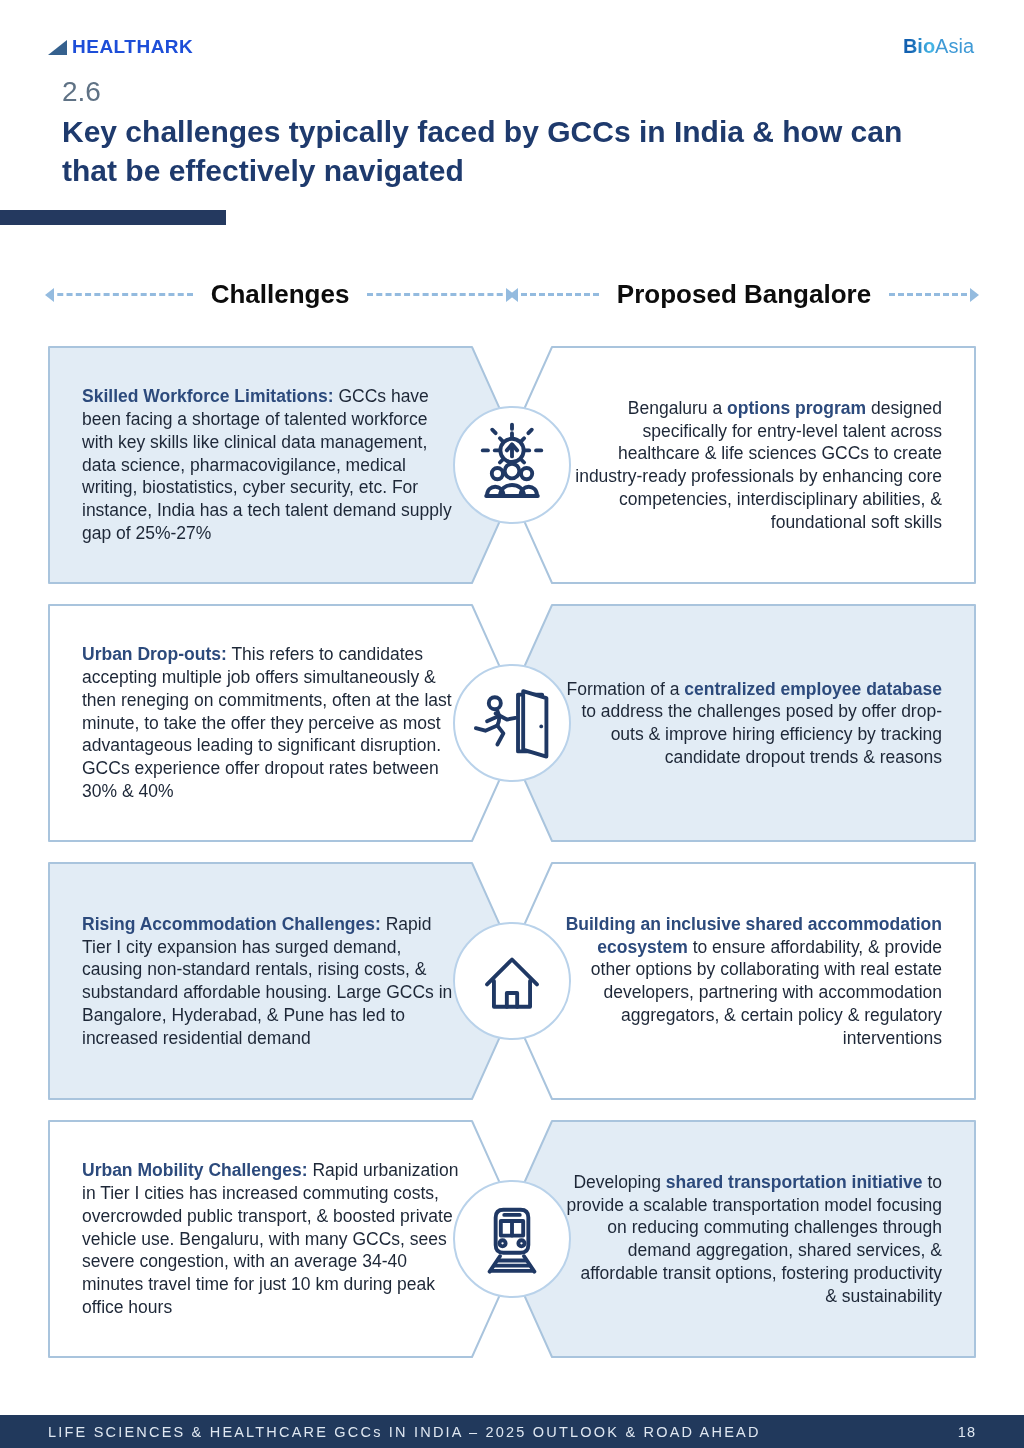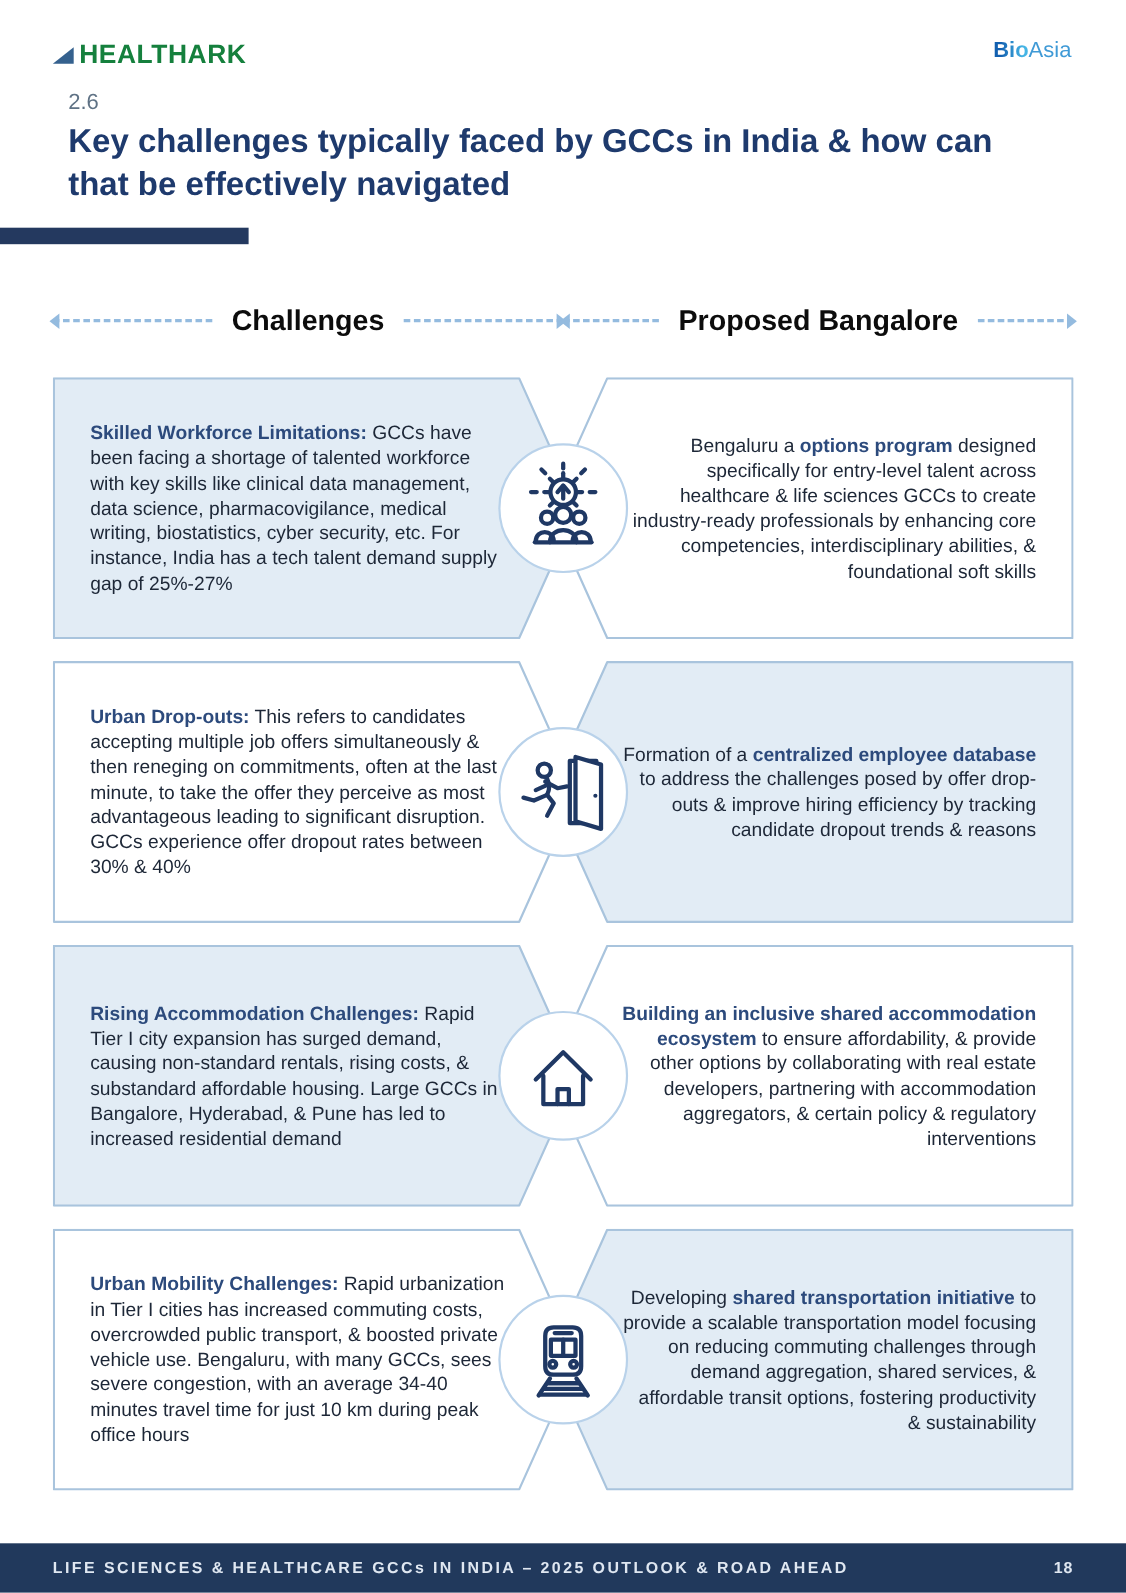--- a/index.html
+++ b/index.html
@@ -16,25 +16,25 @@
   *{box-sizing:border-box;margin:0;padding:0;}
   html,body{width:1024px;}
   body{
     height:1448px;position:relative;overflow:hidden;background:#ffffff;
     font-family:"Liberation Sans", sans-serif;color:var(--body-ink);
   }
   
   .brand-row{display:flex;justify-content:space-between;align-items:flex-start;padding:36px 48px 0 48px;}
   .logo-left{display:flex;align-items:center;gap:5px;}
   .logo-tri{width:0;height:0;border-bottom:15px solid #35618e;border-left:19px solid transparent;}
-  .logo-left .word{font-size:24px;font-weight:bold;letter-spacing:.5px;color:#15803d;}
+  .logo-left .word{font-size:19px;font-weight:bold;letter-spacing:.5px;color:#1d4ed8;}
   .logo-right{font-size:20px;line-height:1;padding-right:2px;}
   .logo-right .bio{font-weight:bold;background:linear-gradient(90deg,#1260b0 20%,#45b5e5 85%);-webkit-background-clip:text;background-clip:text;color:transparent;}
   .logo-right .asia{font-weight:300;color:#3f9ad6;}
-  .section-number{margin:18px 0 0 62px;font-size:20px;color:#5f7285;}
+  .section-number{margin:18px 0 0 62px;font-size:28px;color:#5f7285;}
   .page-title{margin:4px 0 0 62px;width:895px;font-size:30px;line-height:1.3;font-weight:bold;color:var(--title-navy);}
   .title-bar{margin-top:20px;width:226px;height:15px;background:#24395f;}
   
   .cols-header{display:flex;margin:54px 48px 0 48px;}
   .col-group{flex:1;display:flex;align-items:center;gap:14px;}
   .col-label{white-space:nowrap;font-size:26px;font-weight:bold;color:#0c0c0c;padding:0 4px;}
   .dash{flex:1;height:0;border-top:3px dashed var(--arrow-blue);position:relative;}
   .dash.head-left::before{content:"";position:absolute;left:-3px;top:-8px;
     border:7px solid transparent;border-right:9px solid var(--arrow-blue);border-left:none;}
   .dash.head-right::after{content:"";position:absolute;right:-3px;top:-8px;
@@ -53,23 +53,23 @@
   .lead{font-weight:bold;color:var(--lead-navy);}
   .shape-fill{fill:var(--box-fill);}
   .shape-plain{fill:#ffffff;}
   .shape-stroke{stroke:var(--box-border);stroke-width:2;stroke-linejoin:round;}
   .icon-circle{position:absolute;z-index:2;left:calc(50% - 59px);top:60px;width:118px;height:118px;
     border-radius:50%;border:2px solid var(--circle-border);background:#ffffff;
     display:flex;align-items:center;justify-content:center;}
   .icon-circle svg{width:86px;height:86px;stroke:var(--navy);fill:none;stroke-width:4.5;
     stroke-linecap:round;stroke-linejoin:round;}
   
-  .footer{position:absolute;left:0;right:0;bottom:0;height:45px;background:var(--footer-bg);
+  .footer{position:absolute;left:0;right:0;bottom:0;height:33px;background:var(--footer-bg);
     display:flex;align-items:center;justify-content:space-between;padding:0 48px;
-    color:#dfe7f1;font-size:14.5px;letter-spacing:2.2px;font-weight:bold;}
+    color:#dfe7f1;font-size:14.5px;letter-spacing:2.2px;}
   .footer .page-no{letter-spacing:1px;}
 </style>
 </head>
 <body>
 
 <div class="brand-row">
   <div class="logo-left">
     <span class="logo-tri"></span>
     <span class="word">HEALTHARK</span>
   </div>

